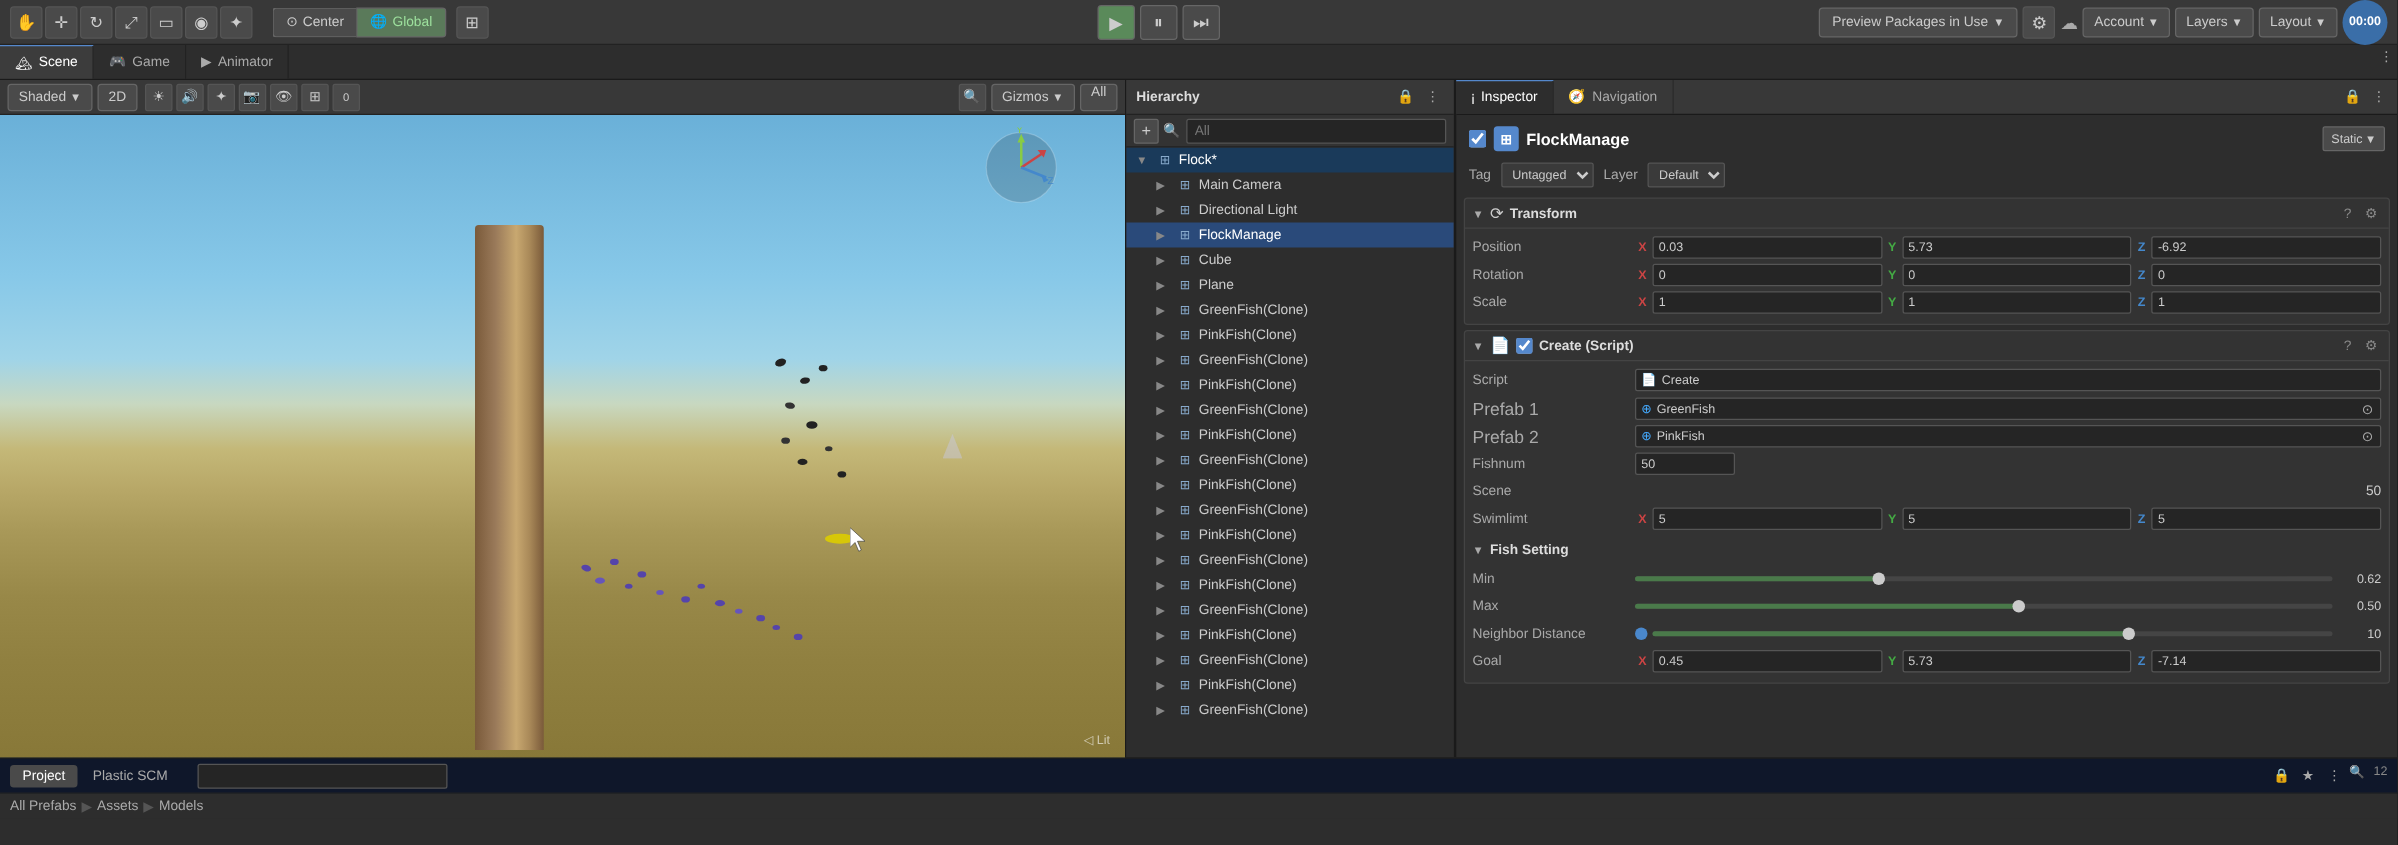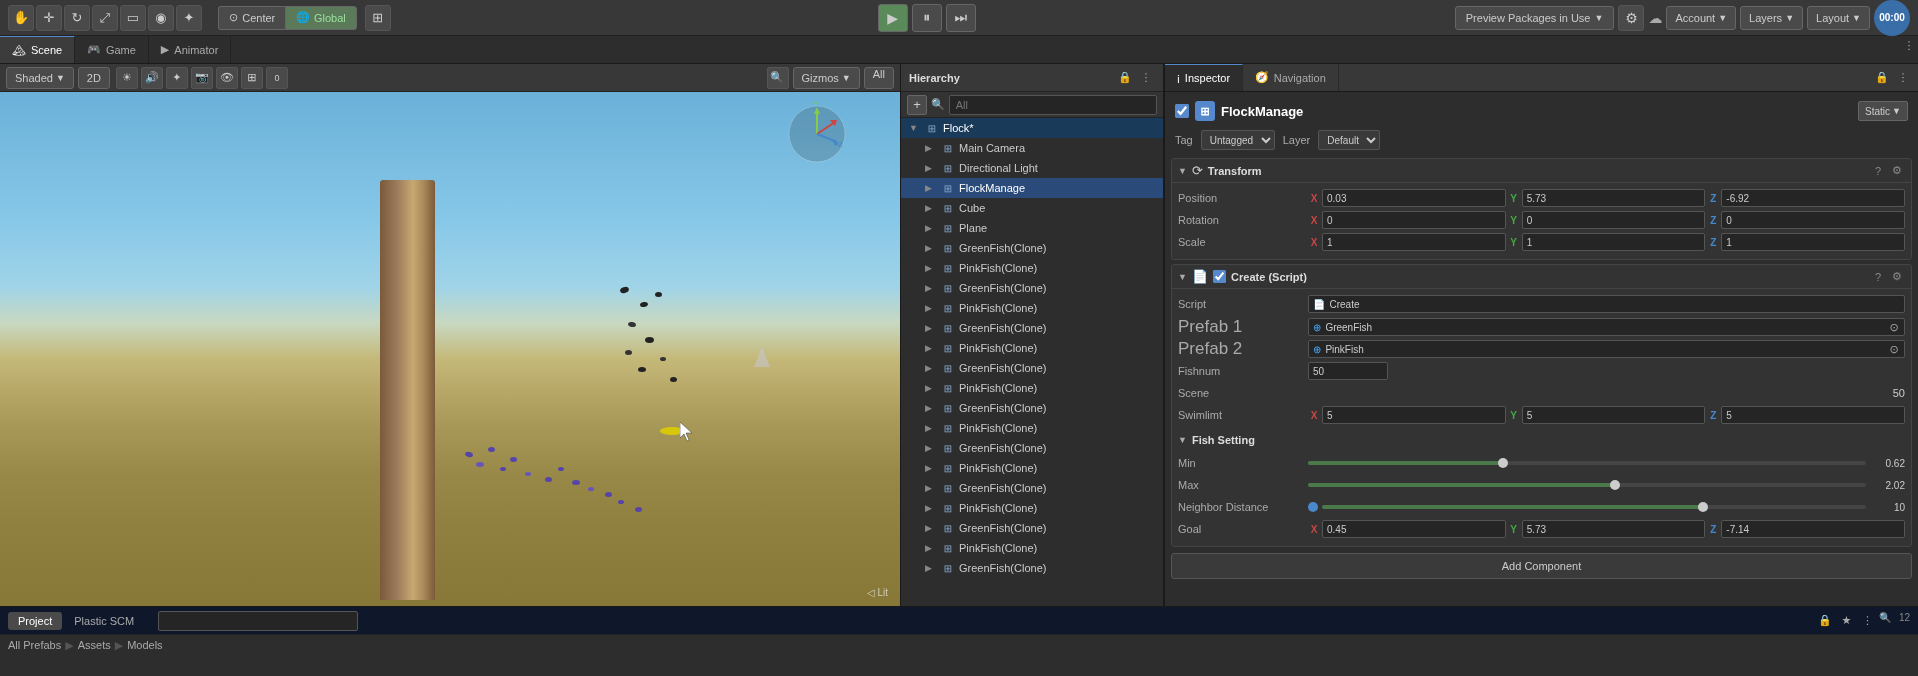--- a/index.html
+++ b/index.html
@@ -575,21 +575,21 @@
       font-size: 10px;
       display: flex; align-items: center; gap: 4px;
     }
     .script-icon { font-size: 10px; color: #88aaff; }
     .prefab-row {
       display: flex;
       align-items: center;
       min-height: 20px;
       margin-bottom: 2px;
     }
-    .prefab-label { width: 130px; flex-shrink: 0; font-size: 17px; color: #aaa; }
+    .prefab-label { width: 130px; flex-shrink: 0; font-size: 14px; color: #aaa; }
     .prefab-value {
       flex: 1;
       height: 18px;
       background: #252525;
       border: 1px solid #555;
       border-radius: 2px;
       padding: 0 4px;
       color: #ccc;
       font-size: 10px;
       display: flex; align-items: center; justify-content: space-between;
@@ -1257,21 +1257,21 @@
             </div>
           </div>
 
           <div class="slider-row">
             <span class="slider-label">Max</span>
             <div class="slider-wrap">
               <div class="slider-track">
                 <div class="slider-fill" style="width:55%"></div>
                 <div class="slider-thumb" style="left:55%"></div>
               </div>
-              <span class="slider-val">2.02</span>
+              <span class="slider-val">0.50</span>
             </div>
           </div>
 
           <div class="nd-row">
             <span class="nd-label">Neighbor Distance</span>
             <div class="nd-wrap">
               <div class="nd-dot"></div>
               <div class="nd-track">
                 <div class="nd-fill" style="width:70%"></div>
                 <div class="nd-thumb" style="left:70%"></div>
@@ -1294,23 +1294,20 @@
               </div>
               <div class="xyz-field">
                 <span class="xyz-label z">Z</span>
                 <input class="xyz-input" value="-7.14" style="">
               </div>
             </div>
           </div>
         </div>
       </div>
 
-      <button class="add-component-btn">
-        <span>Add Component</span>
-      </button>
     </div>
   </div>
 </div>
 
 <div class="bottom-area">
   <div class="project-panel">
     <div class="project-header">
       <div class="project-tabs">
         <div class="proj-tab active">
           <span>Project</span>

